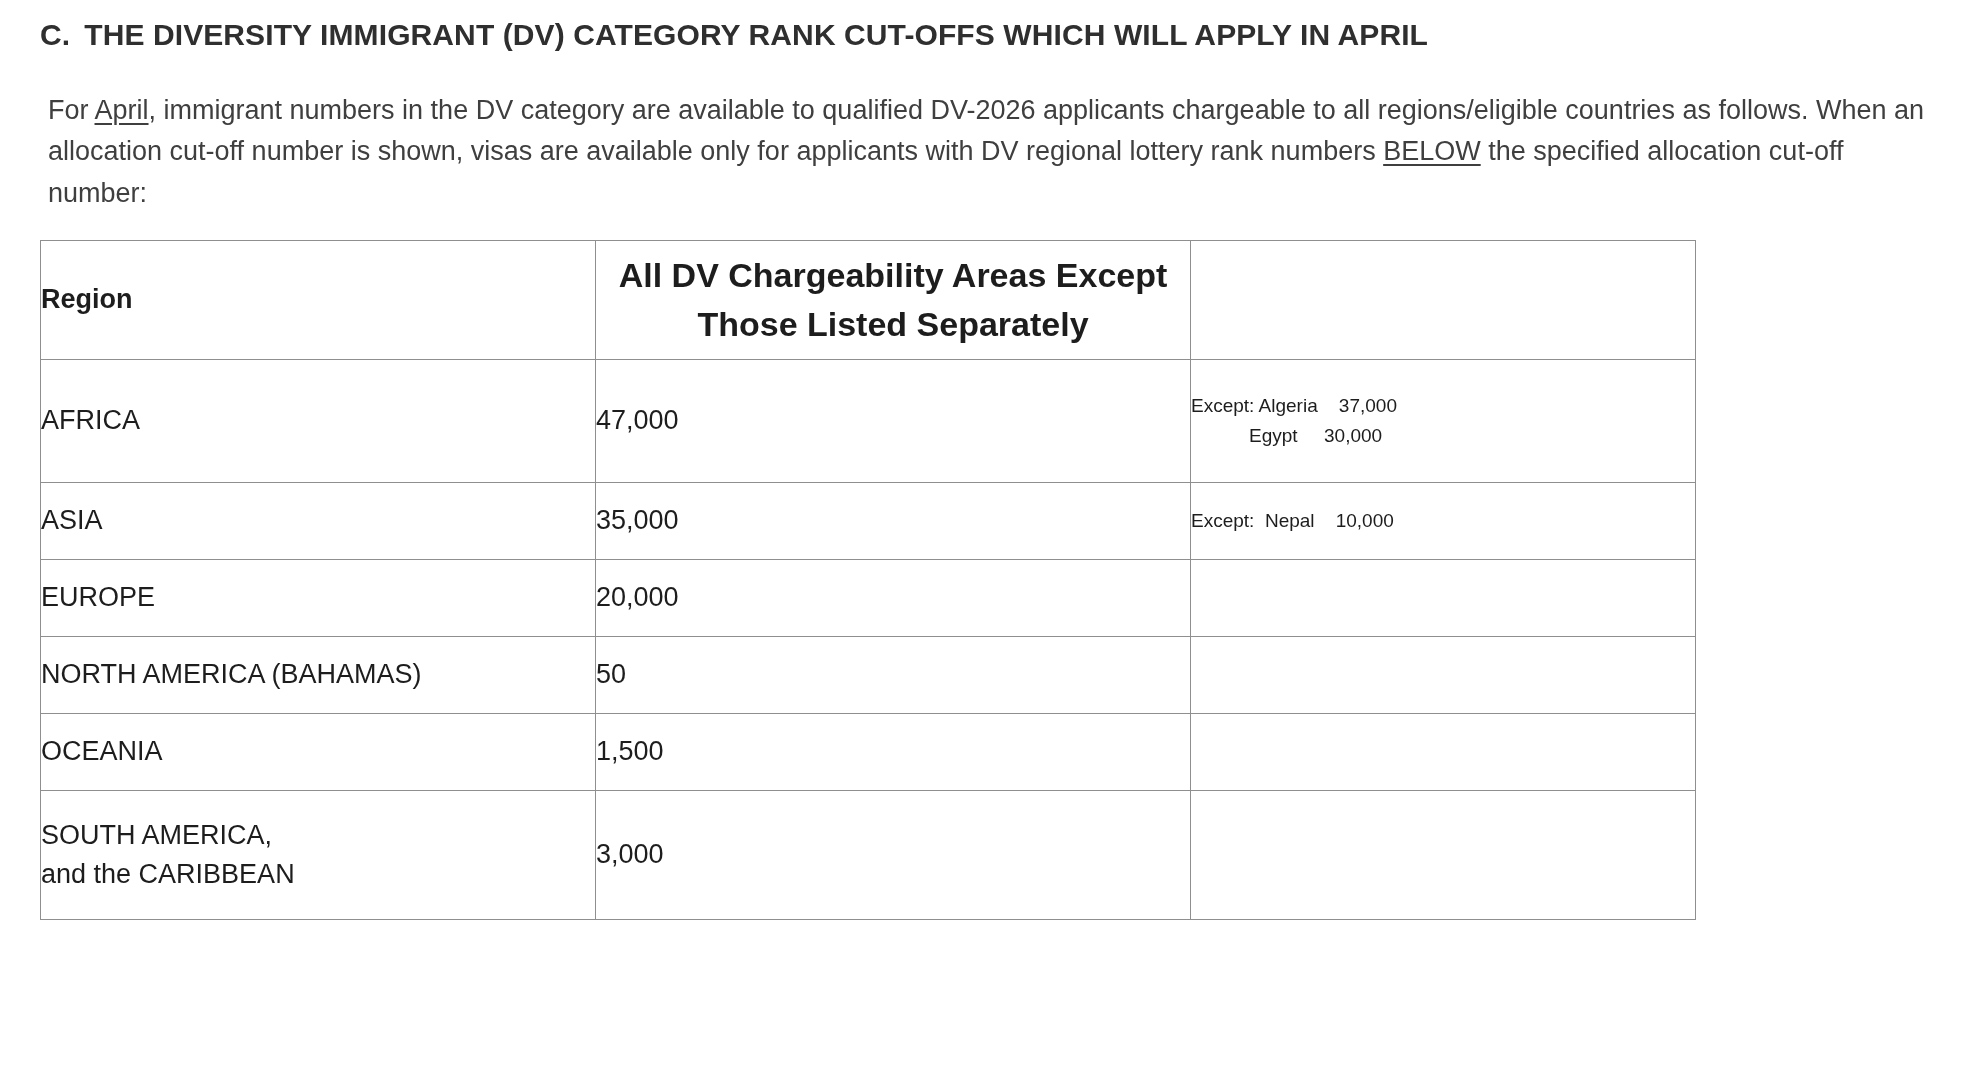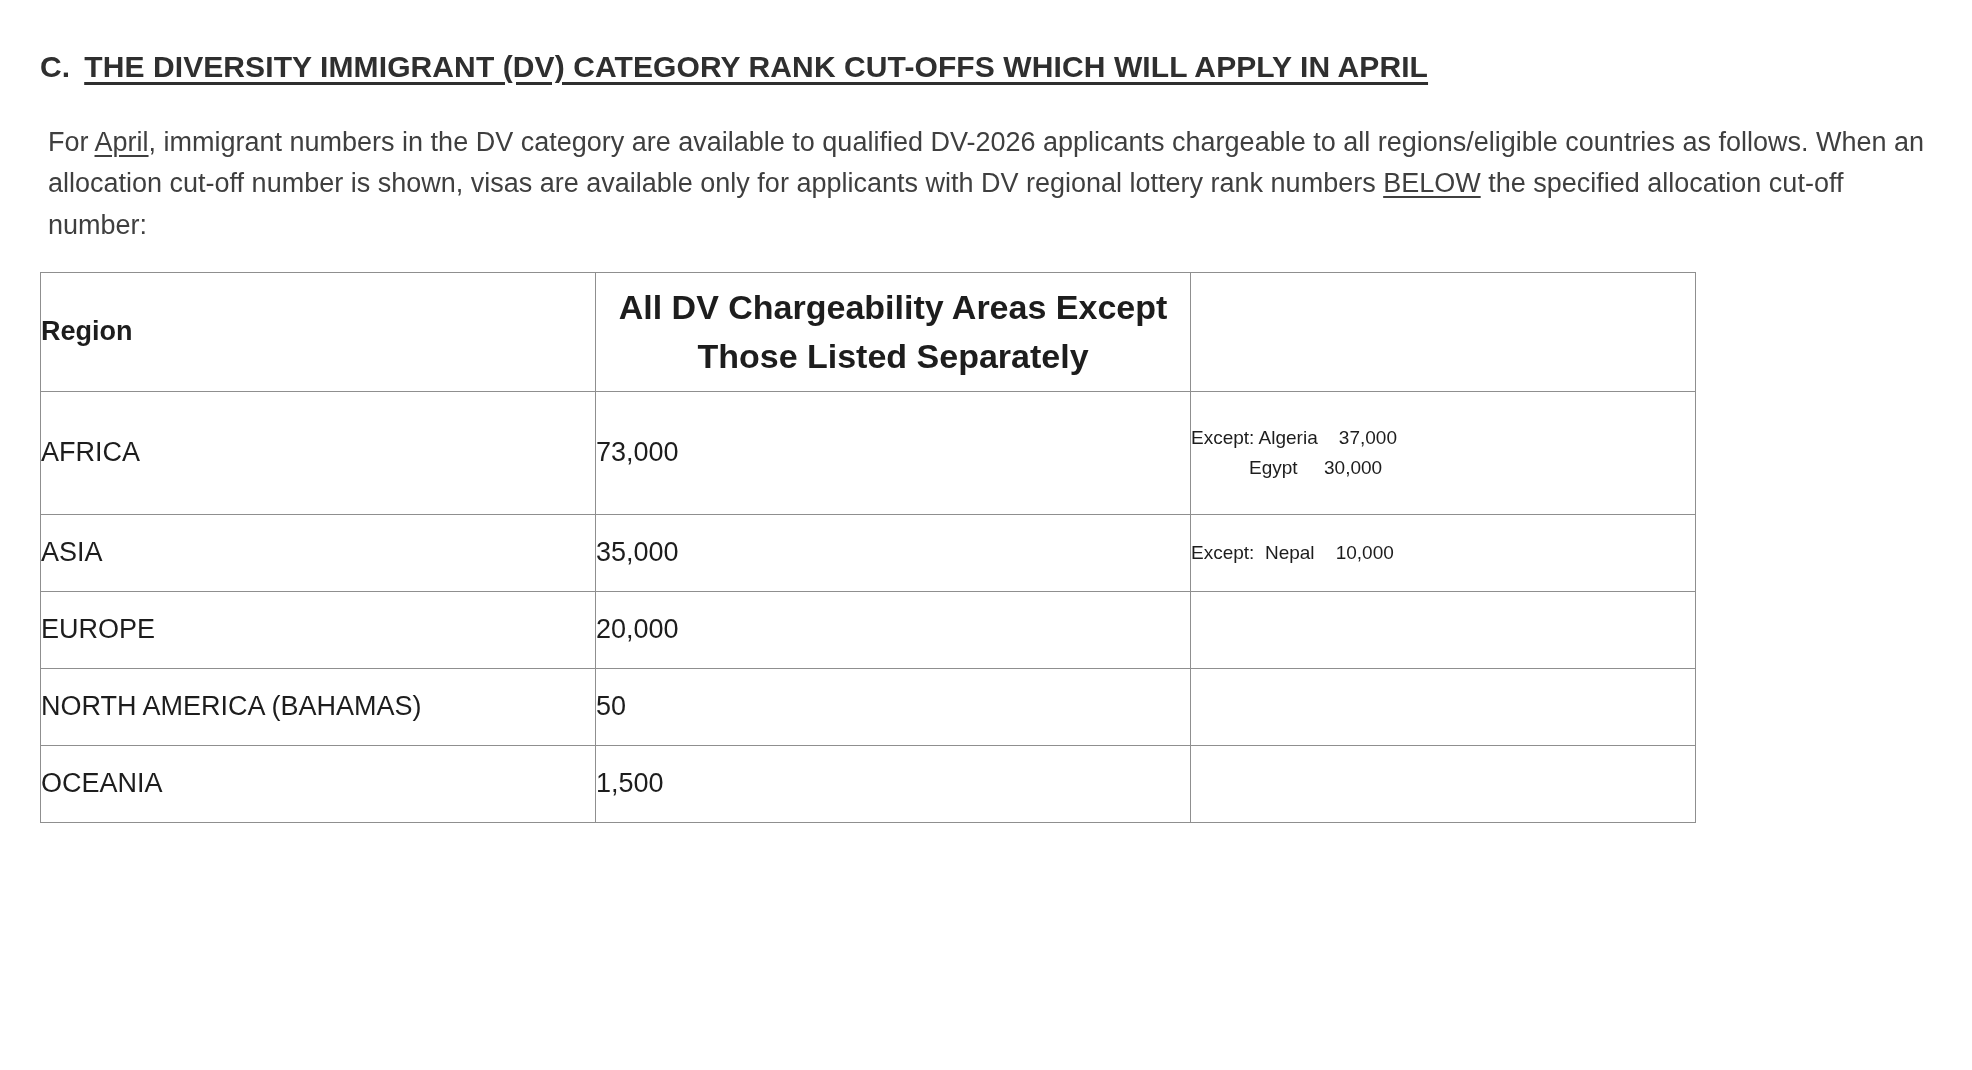--- a/index.html
+++ b/index.html
@@ -26,23 +26,21 @@
     font-size: 30px;
     font-weight: bold;
     color: #2f2f2f;
     letter-spacing: 0.1px;
     margin: 0 0 38px 0;
   }
   .heading .letter {
     margin-right: 14px;
   }
   .heading .title {
-    text-decoration: underline;
     text-underline-offset: 5px;
-    margin-top: 32px;
   }
 
   
   .intro {
     font-size: 27px;
     line-height: 1.53;
     color: #3f3f3f;
     margin: 0 0 26px 8px;
     max-width: 1900px;
   }
@@ -139,21 +137,21 @@
     <thead>
       <tr>
         <th class="head-region">Region</th>
         <th class="head-cutoff">All DV Chargeability Areas Except Those Listed Separately</th>
         <th class="head-blank"></th>
       </tr>
     </thead>
     <tbody>
       <tr class="r-africa">
         <td class="region">AFRICA</td>
-        <td class="cutoff">73,000</td>
+        <td class="cutoff">47,000</td>
         <td class="except">
           <div class="except-line">Except: Algeria    37,000</div>
           <div class="except-line">           Egypt     30,000</div>
         </td>
       </tr>
       <tr class="r-asia">
         <td class="region">ASIA</td>
         <td class="cutoff">35,000</td>
         <td class="except">
           <div class="except-line">Except:  Nepal    10,000</div>
@@ -167,16 +165,22 @@
       <tr class="r-namerica">
         <td class="region">NORTH AMERICA (BAHAMAS)</td>
         <td class="cutoff">50</td>
         <td class="except"></td>
       </tr>
       <tr class="r-oceania">
         <td class="region">OCEANIA</td>
         <td class="cutoff">1,500</td>
         <td class="except"></td>
       </tr>
+      <tr class="r-samerica">
+        <td class="region region-two-line">SOUTH AMERICA,
+and the CARIBBEAN</td>
+        <td class="cutoff">3,000</td>
+        <td class="except"></td>
+      </tr>
     </tbody>
   </table>
 
 </div>
 
 </body></html>

